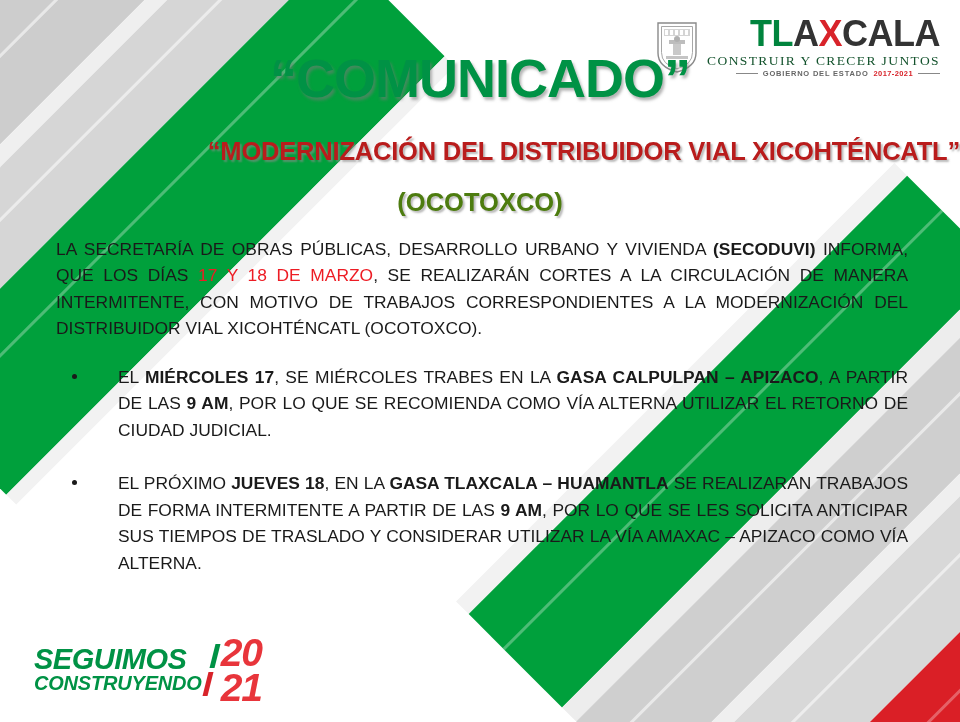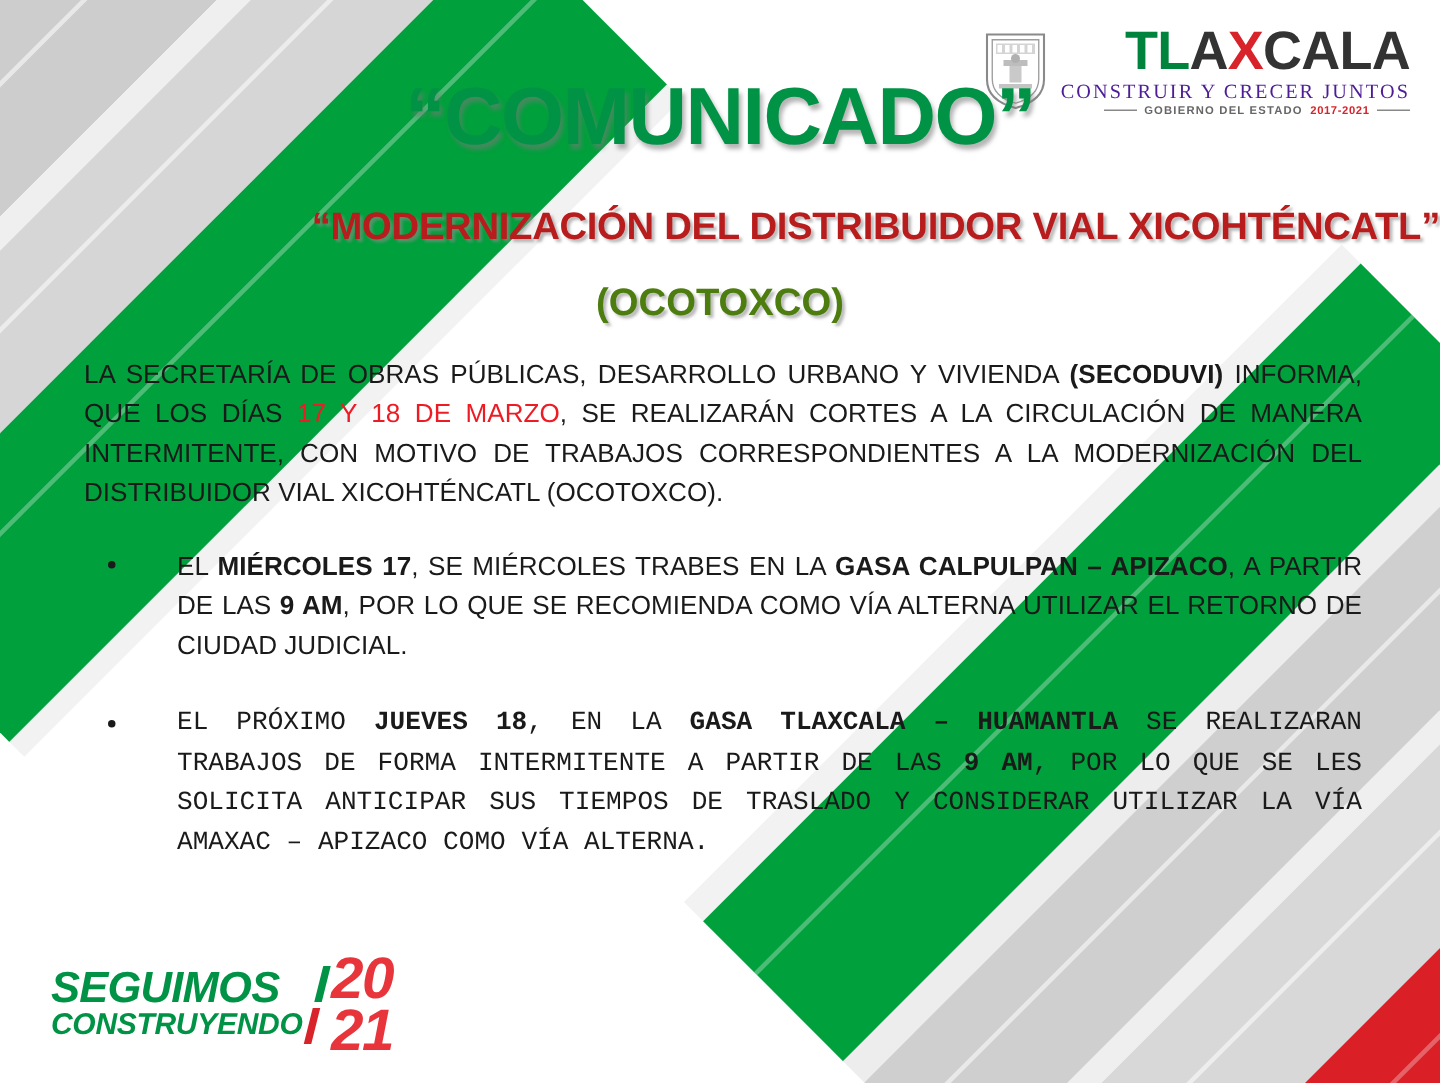--- a/index.html
+++ b/index.html
@@ -102,21 +102,21 @@
     letter-spacing: -0.5px;
     white-space: nowrap;
   }
   .tlx-main .g { color: #00843d; }
   .tlx-main .r { color: #d8232a; }
   .tlx-main .k { color: #333333; }
   .tlx-sub {
     font-family: "Liberation Serif", serif;
     font-size: 13.5px;
     letter-spacing: 1.4px;
-    color: #4c1d95;
+    color: #14532d;
     text-align: center;
     margin-top: 2px;
     white-space: nowrap;
   }
   .tlx-sub2 {
     display: flex;
     align-items: center;
     justify-content: center;
     gap: 5px;
     margin-top: 2px;
@@ -260,21 +260,21 @@
   }
   #bullets li .dot {
     position: absolute;
     left: 16px;
     top: 10px;
     width: 5px;
     height: 5px;
     border-radius: 50%;
     background: #1a1a1a;
   }
-  #bullets li:last-child { margin-bottom: 0; font-family: Liberation Mono, monospace; }
+  #bullets li:last-child { margin-bottom: 0; }
 </style>
 </head>
 <body>
 
 <div id="slide">
 
   <div class="deco" id="deco-tl">
     <div class="b red-1">
       <div class="stripe" style="top:34px"></div>
       <div class="stripe" style="top:78px"></div>

